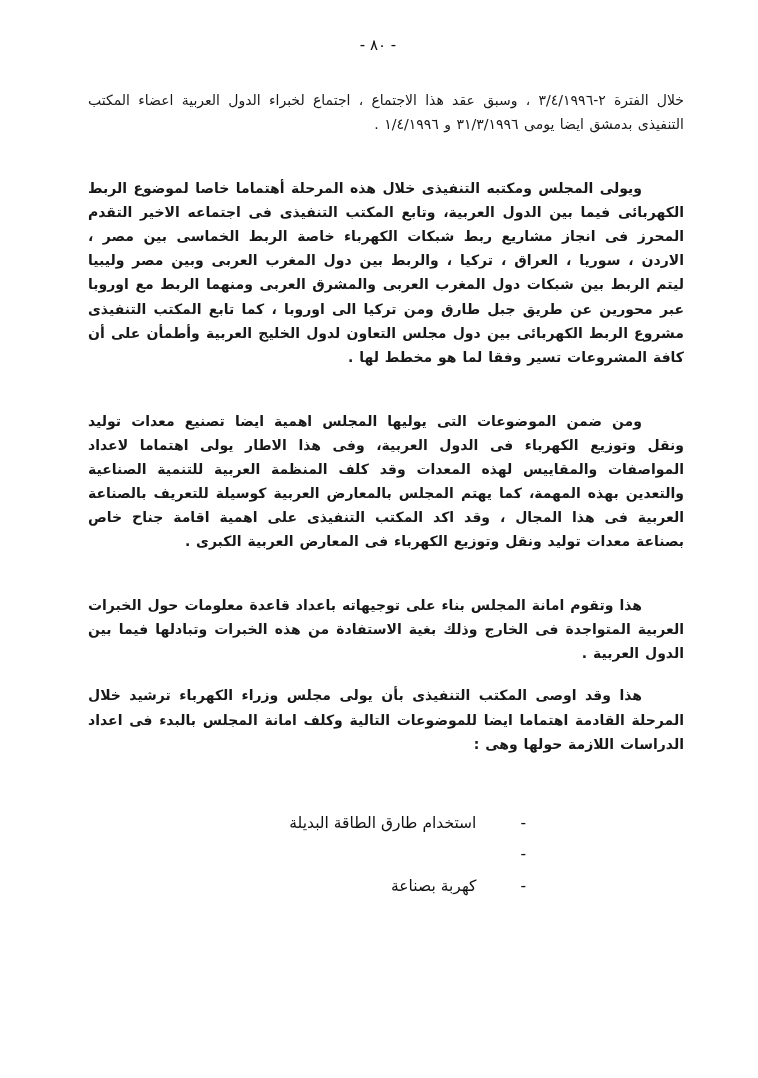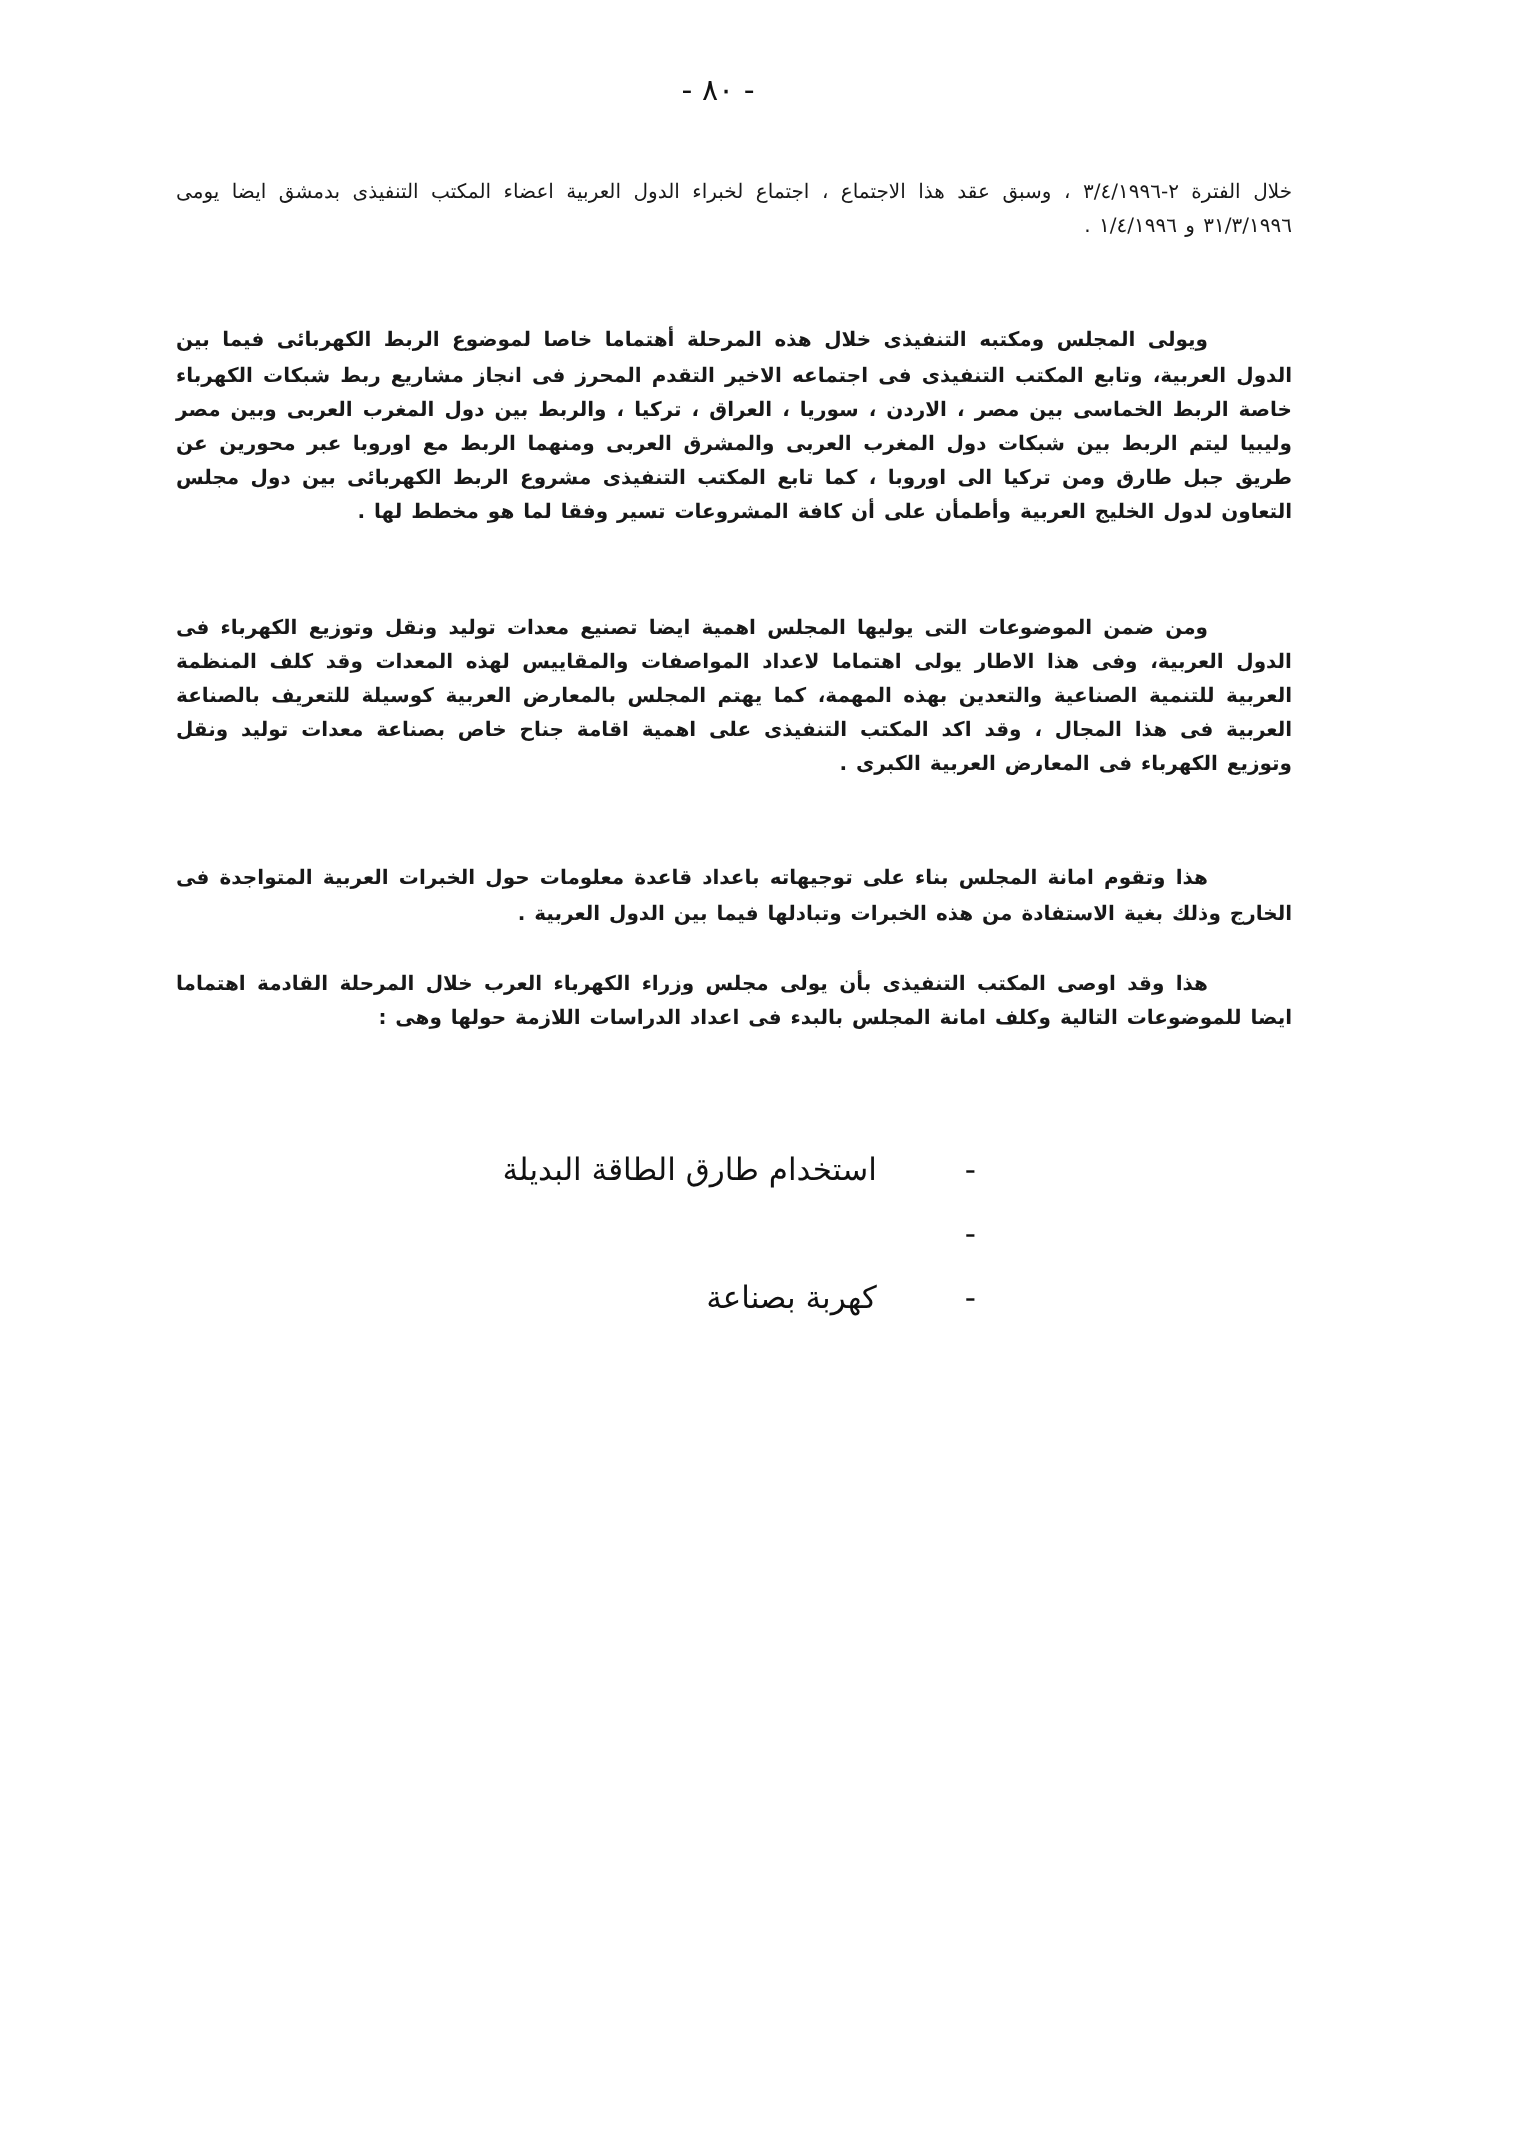--- a/index.html
+++ b/index.html
@@ -11,34 +11,34 @@
     height: 1078px;
     background: #ffffff;
     font-family: "DejaVu Sans", "Liberation Sans", sans-serif;
     color: #181818;
     overflow: hidden;
   }
   .page {
     box-sizing: border-box;
     width: 758px;
     height: 1078px;
-    padding: 36px 112px 0 72px;
+    padding: 36px 74px 0 72px;
     direction: rtl;
     background: #ffffff;
   }
   .page-number {
     direction: rtl;
     text-align: center;
     font-size: 15px;
     letter-spacing: 3px;
     margin-bottom: 34px;
     color: #111;
   }
   .para {
-    font-size: 10px;
+    font-size: 14px;
     line-height: 1.72;
     text-align: justify;
     text-justify: inter-word;
     margin: 0 0 40px 16px;
     word-spacing: 1px;
   }
   .para.indent {
     text-indent: 42px;
     font-weight: bold;
   }
@@ -74,21 +74,21 @@
   <div class="page-number">- ٨٠ -</div>
 
   <p class="para">خلال الفترة ٢-٣/٤/١٩٩٦ ، وسبق عقد هذا الاجتماع ، اجتماع لخبراء الدول العربية اعضاء المكتب التنفيذى بدمشق ايضا يومى ٣١/٣/١٩٩٦ و ١/٤/١٩٩٦ .</p>
 
   <p class="para indent">ويولى المجلس ومكتبه التنفيذى خلال هذه المرحلة أهتماما خاصا لموضوع الربط الكهربائى فيما بين الدول العربية، وتابع المكتب التنفيذى فى اجتماعه الاخير التقدم المحرز فى انجاز مشاريع ربط شبكات الكهرباء خاصة الربط الخماسى بين مصر ، الاردن ، سوريا ، العراق ، تركيا ، والربط بين دول المغرب العربى وبين مصر وليبيا ليتم الربط بين شبكات دول المغرب العربى والمشرق العربى ومنهما الربط مع اوروبا عبر محورين عن طريق جبل طارق ومن تركيا الى اوروبا ، كما تابع المكتب التنفيذى مشروع الربط الكهربائى بين دول مجلس التعاون لدول الخليج العربية وأطمأن على أن كافة المشروعات تسير وفقا لما هو مخطط لها .</p>
 
   <p class="para indent">ومن ضمن الموضوعات التى يوليها المجلس اهمية ايضا تصنيع معدات توليد ونقل وتوزيع الكهرباء فى الدول العربية، وفى هذا الاطار يولى اهتماما لاعداد المواصفات والمقاييس لهذه المعدات وقد كلف المنظمة العربية للتنمية الصناعية والتعدين بهذه المهمة، كما يهتم المجلس بالمعارض العربية كوسيلة للتعريف بالصناعة العربية فى هذا المجال ، وقد اكد المكتب التنفيذى على اهمية اقامة جناح خاص بصناعة معدات توليد ونقل وتوزيع الكهرباء فى المعارض العربية الكبرى .</p>
 
   <p class="para indent tight">هذا وتقوم امانة المجلس بناء على توجيهاته باعداد قاعدة معلومات حول الخبرات العربية المتواجدة فى الخارج وذلك بغية الاستفادة من هذه الخبرات وتبادلها فيما بين الدول العربية .</p>
 
-  <p class="para indent tight">هذا وقد اوصى المكتب التنفيذى بأن يولى مجلس وزراء الكهرباء العرب خلال المرحلة القادمة اهتماما ايضا للموضوعات التالية وكلف امانة المجلس بالبدء فى اعداد الدراسات اللازمة حولها وهى :</p>
+  <p class="para indent tight">هذا وقد اوصى المكتب التنفيذى بأن يولى مجلس وزراء الكهرباء ترشيد خلال المرحلة القادمة اهتماما ايضا للموضوعات التالية وكلف امانة المجلس بالبدء فى اعداد الدراسات اللازمة حولها وهى :</p>
 
   <div class="topics">
 
     <div class="topic">
       <span class="dash">-</span>
       <span class="topic-label">استخدام طارق الطاقة البديلة</span>
     </div>
 
     <div class="topic">
       <span class="dash">-</span>

